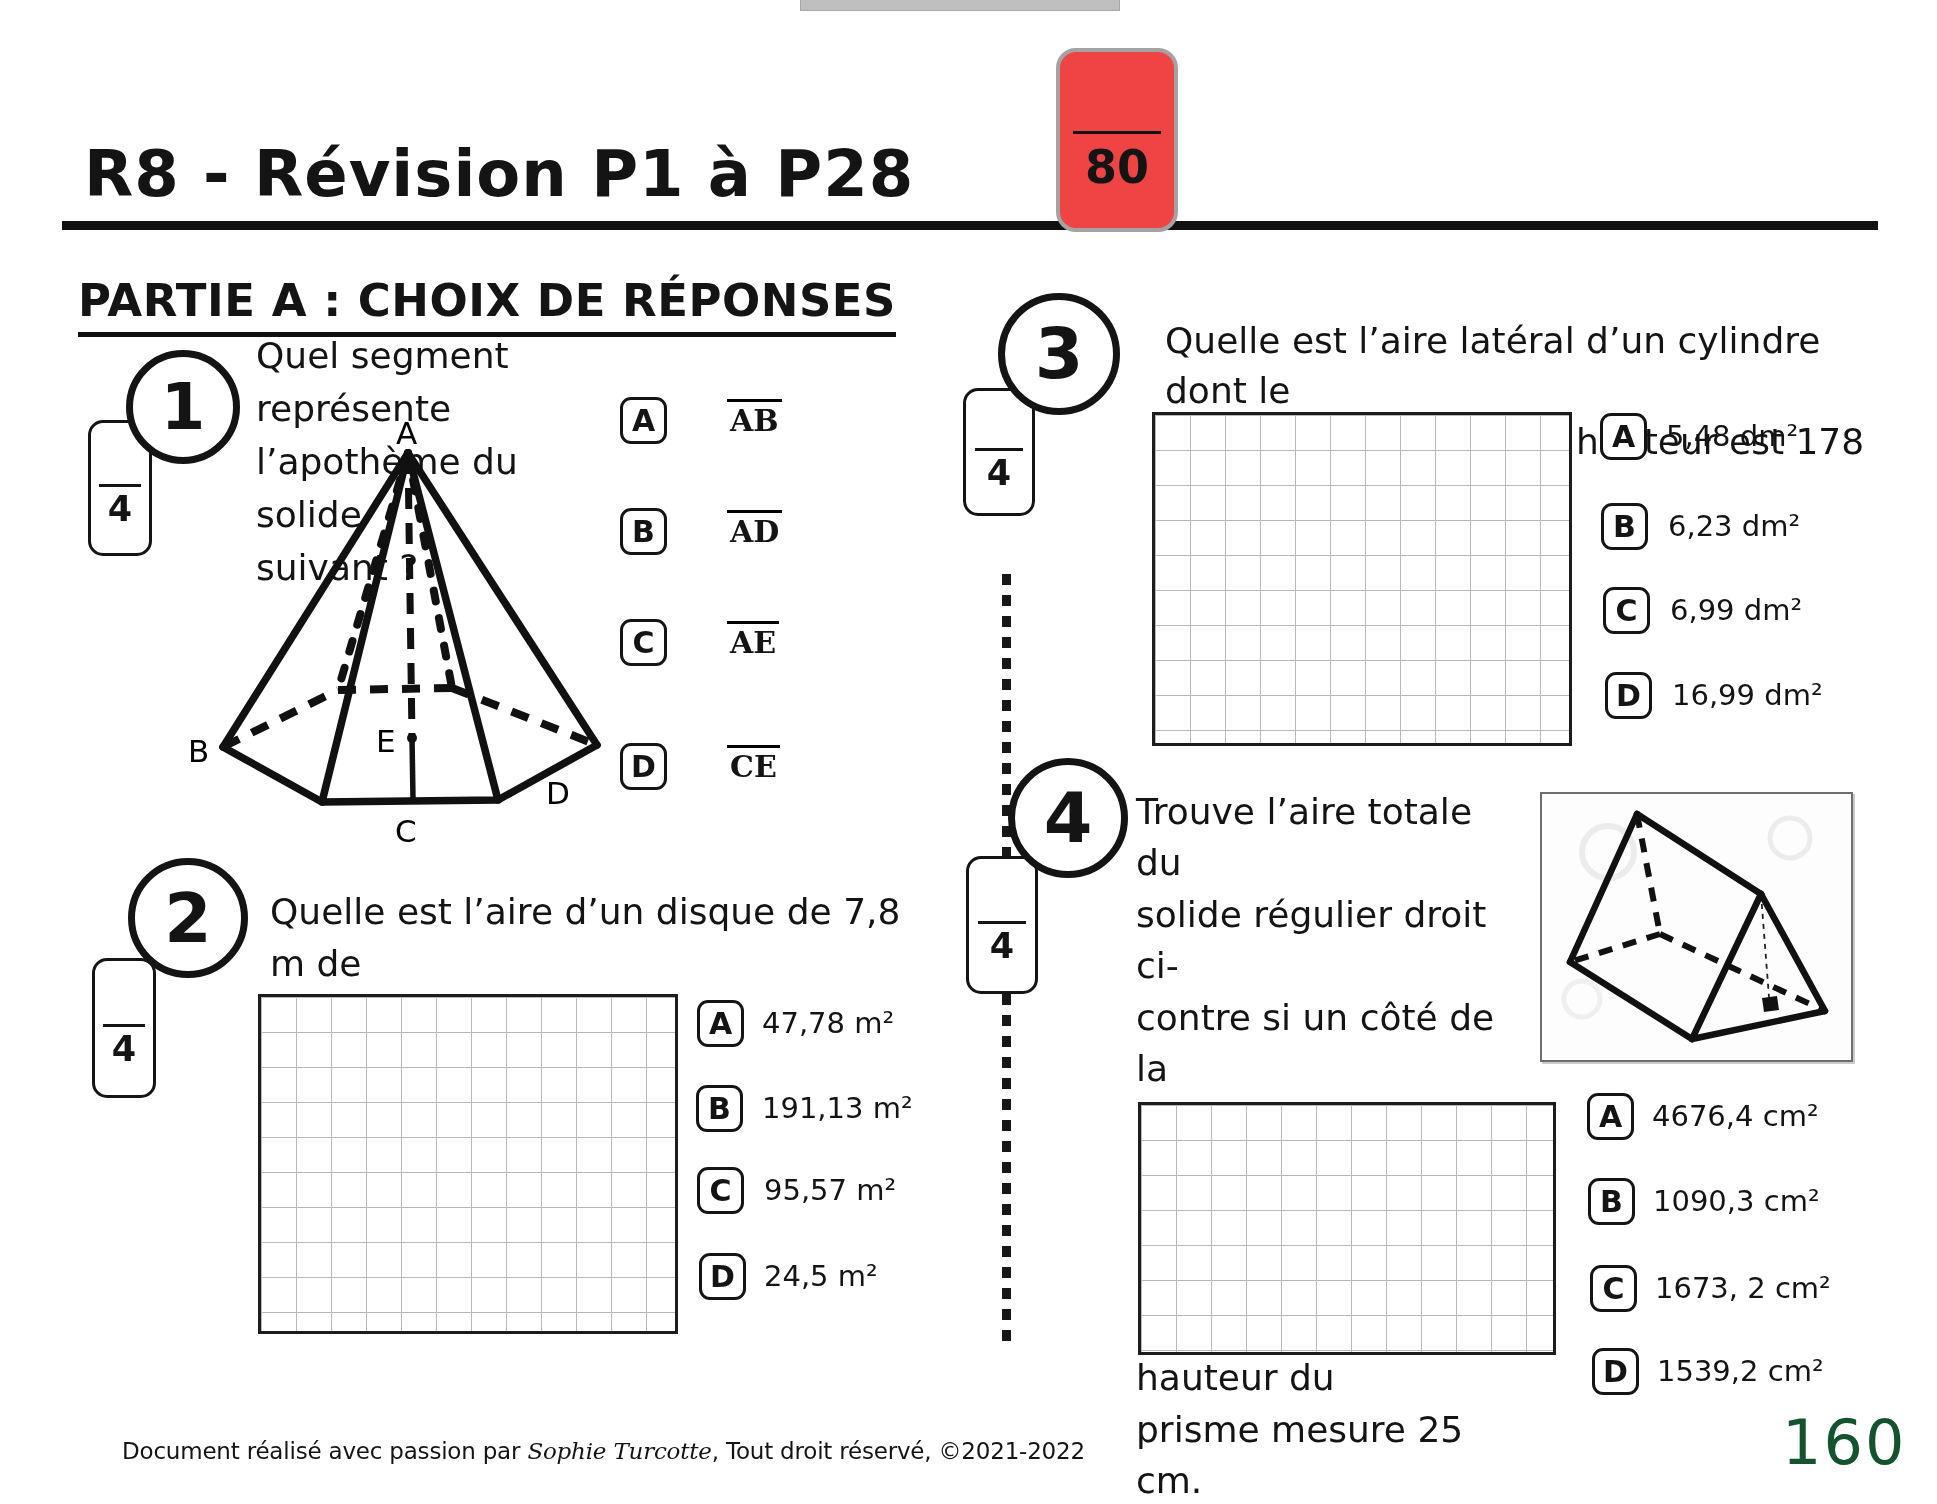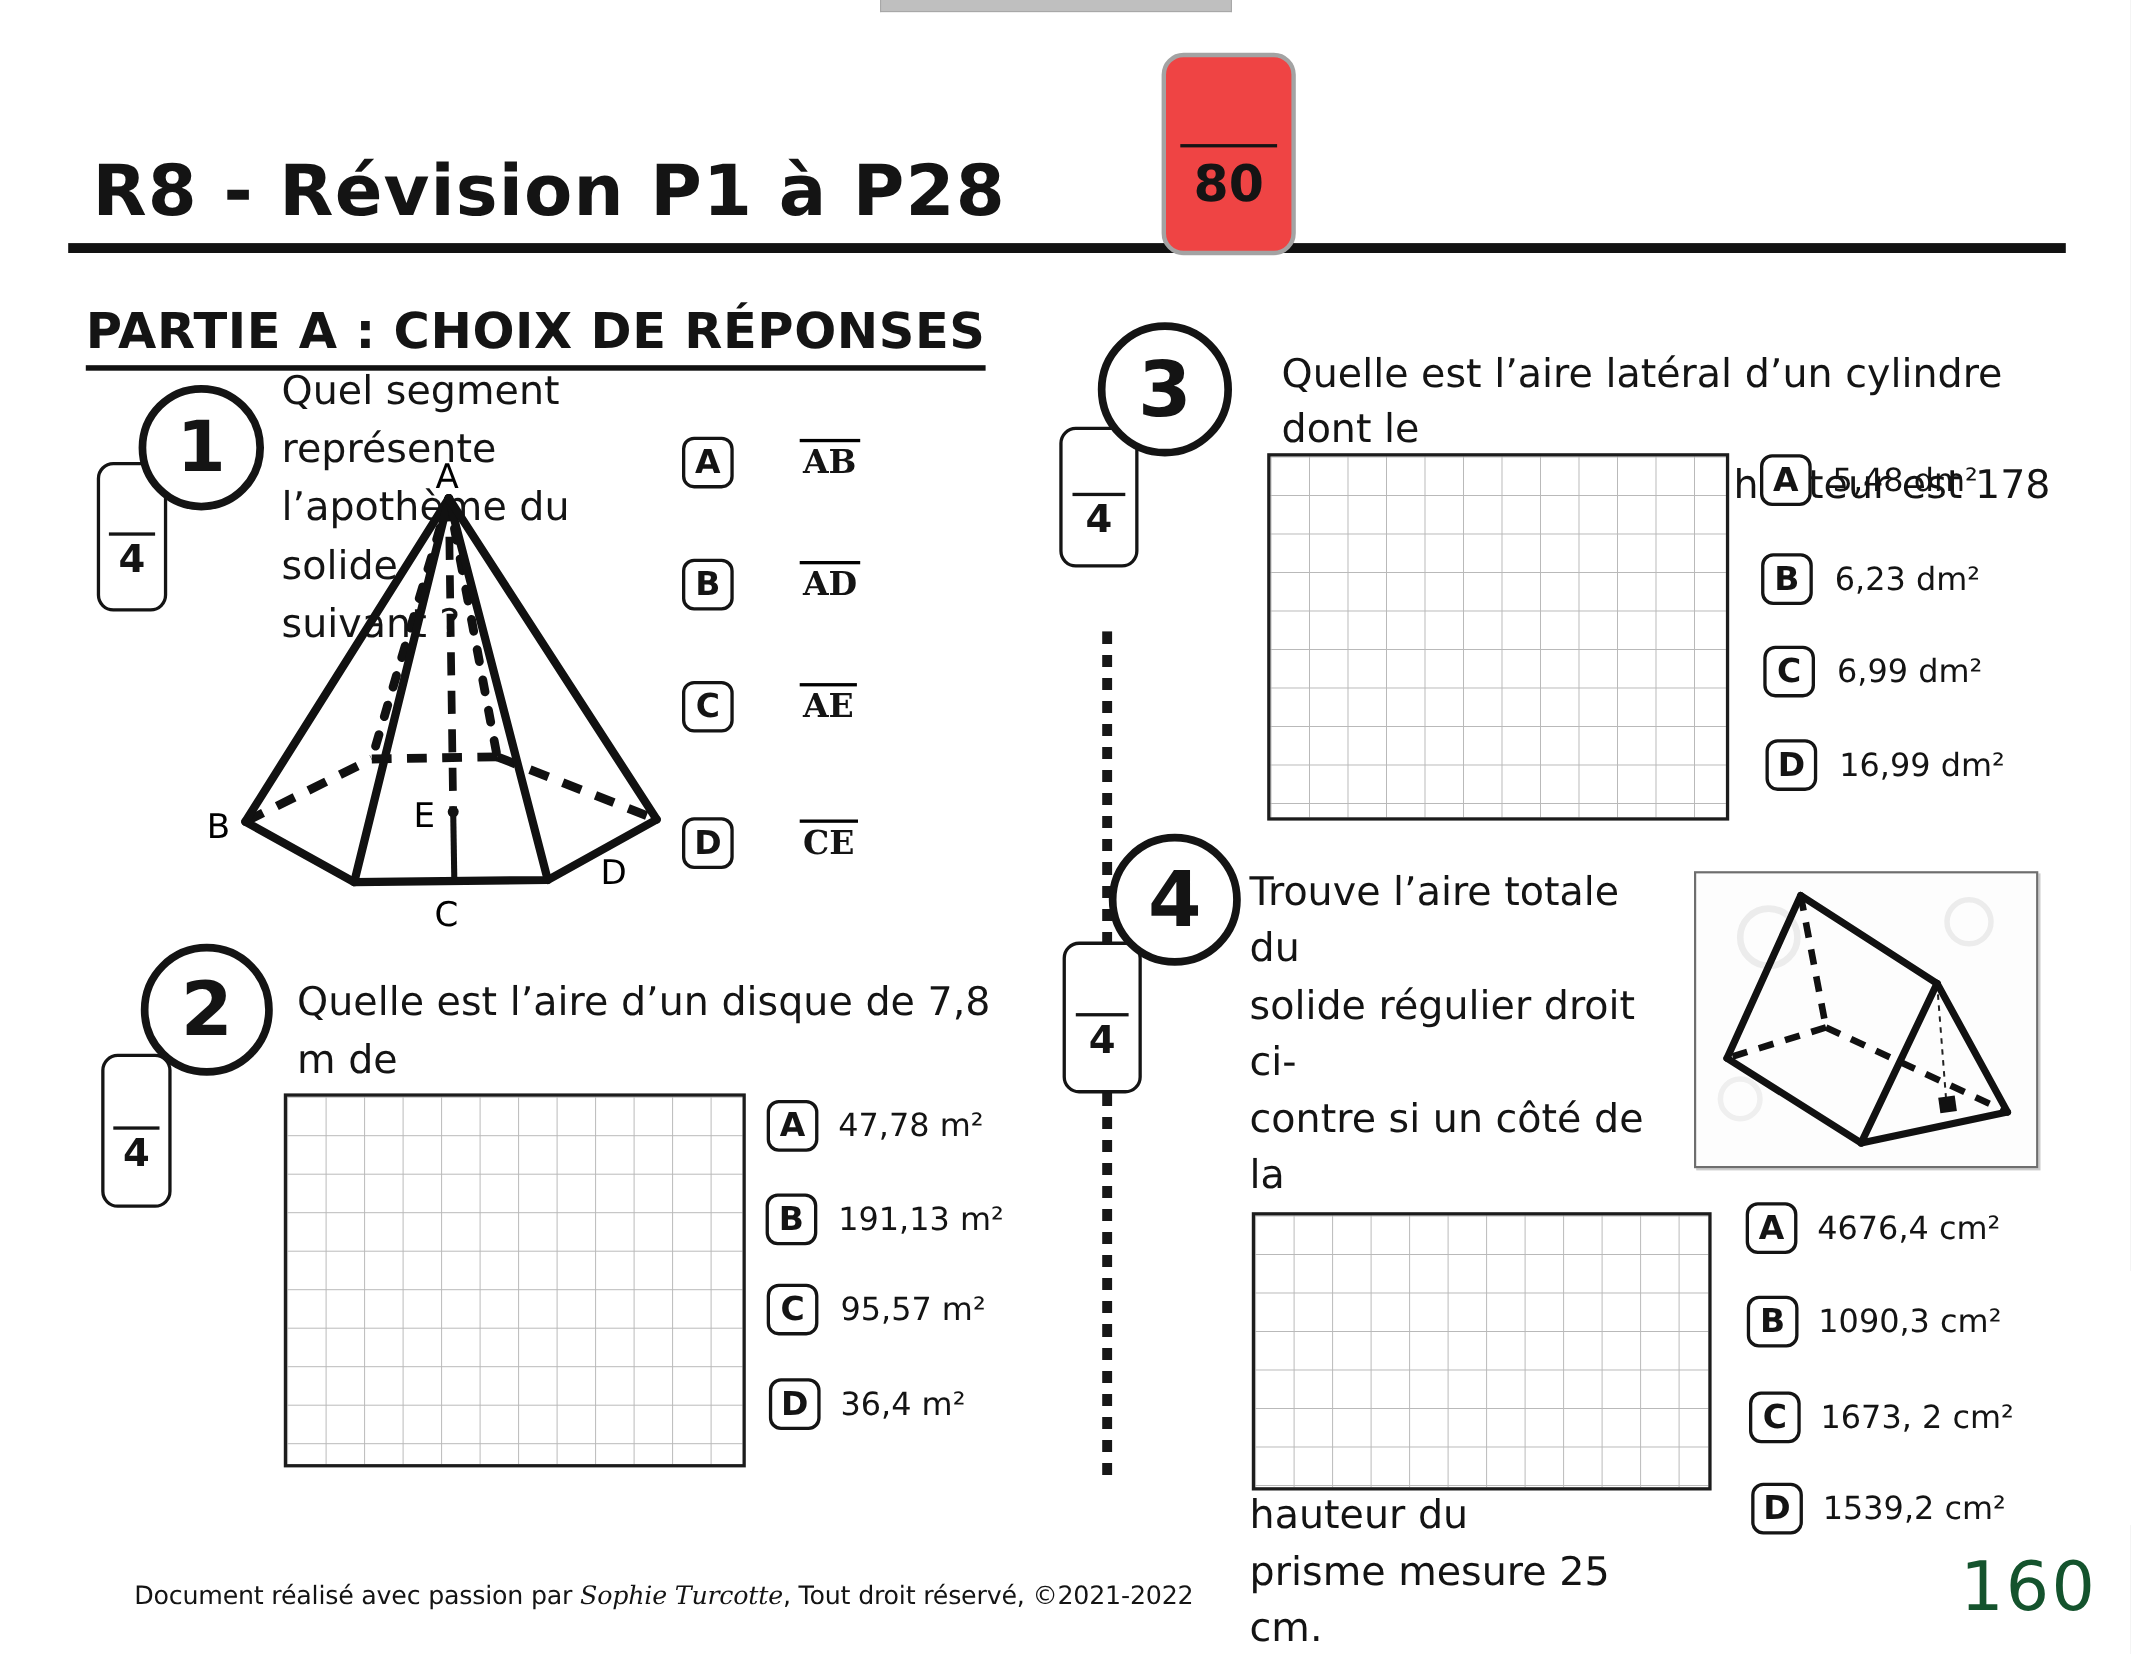--- a/index.html
+++ b/index.html
@@ -140,21 +140,21 @@
 diamètre ?</div>
   <div class="abs grid" style="left:258px;top:994px;width:420px;height:340px;"></div>
 
   <div class="abs lbox" style="left:697px;top:1000px;">A</div>
   <div class="abs ans" style="left:762px;top:1006px;">47,78 m²</div>
   <div class="abs lbox" style="left:696px;top:1085px;">B</div>
   <div class="abs ans" style="left:762px;top:1091px;">191,13 m²</div>
   <div class="abs lbox" style="left:697px;top:1167px;">C</div>
   <div class="abs ans" style="left:764px;top:1173px;">95,57 m²</div>
   <div class="abs lbox" style="left:699px;top:1253px;">D</div>
-  <div class="abs ans" style="left:764px;top:1259px;">36,4 m²</div>
+  <div class="abs ans" style="left:764px;top:1259px;">24,5 m²</div>
 
   <div class="abs" id="divider"></div>
 
   <div class="abs qcircle" style="left:998px;top:293px;width:122px;height:122px;font-size:70px;">3</div>
   <div class="abs pbox" style="left:963px;top:388px;width:72px;height:128px;">
     <div class="pline"></div>
     <div class="pval">4</div>
   </div>
   <div class="abs qtext" style="left:1165px;top:316px;width:700px;line-height:1.4;">Quelle est l’aire latéral d’un cylindre dont le
 rayon est 49 mm et la hauteur est 178 mm ?</div>

